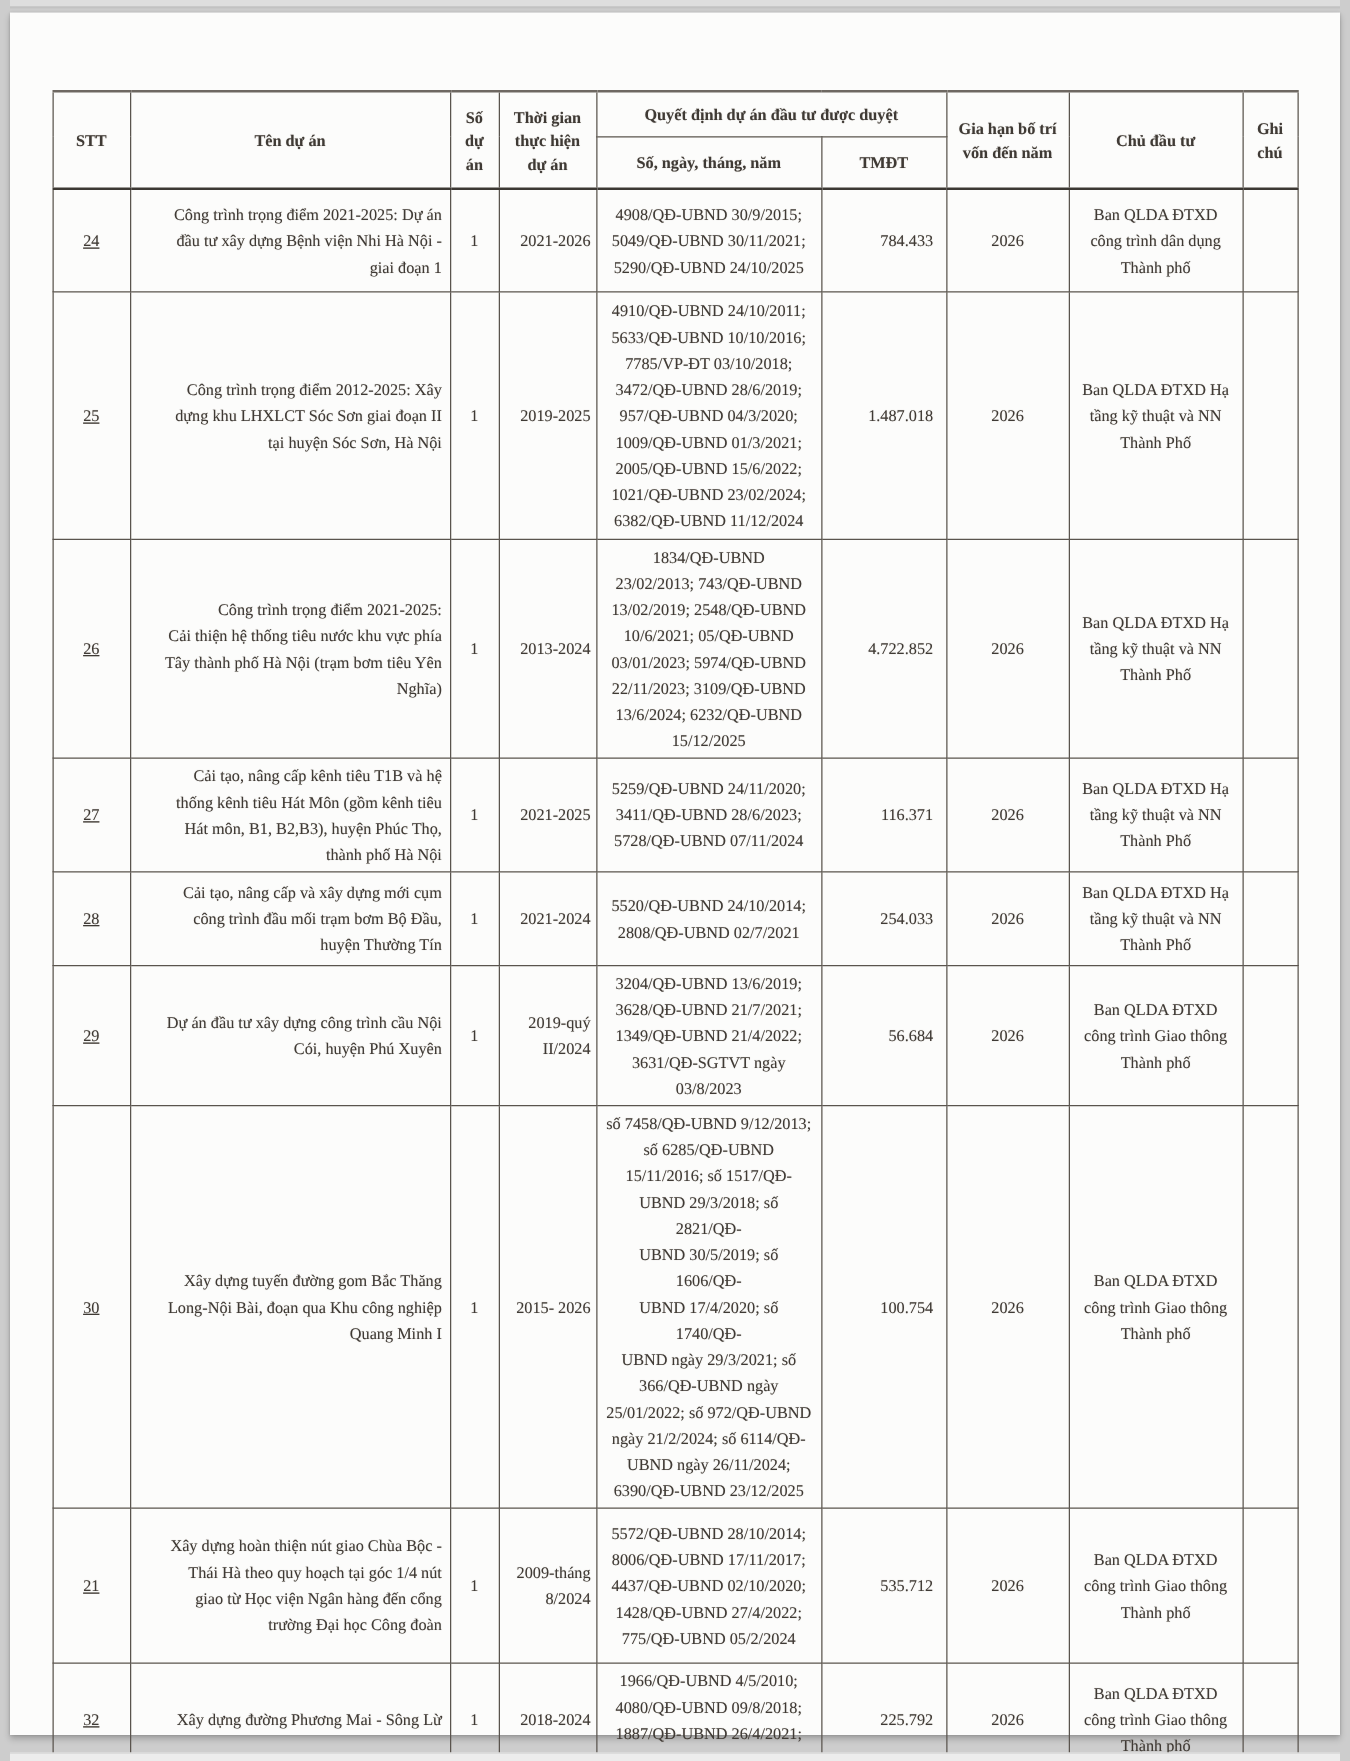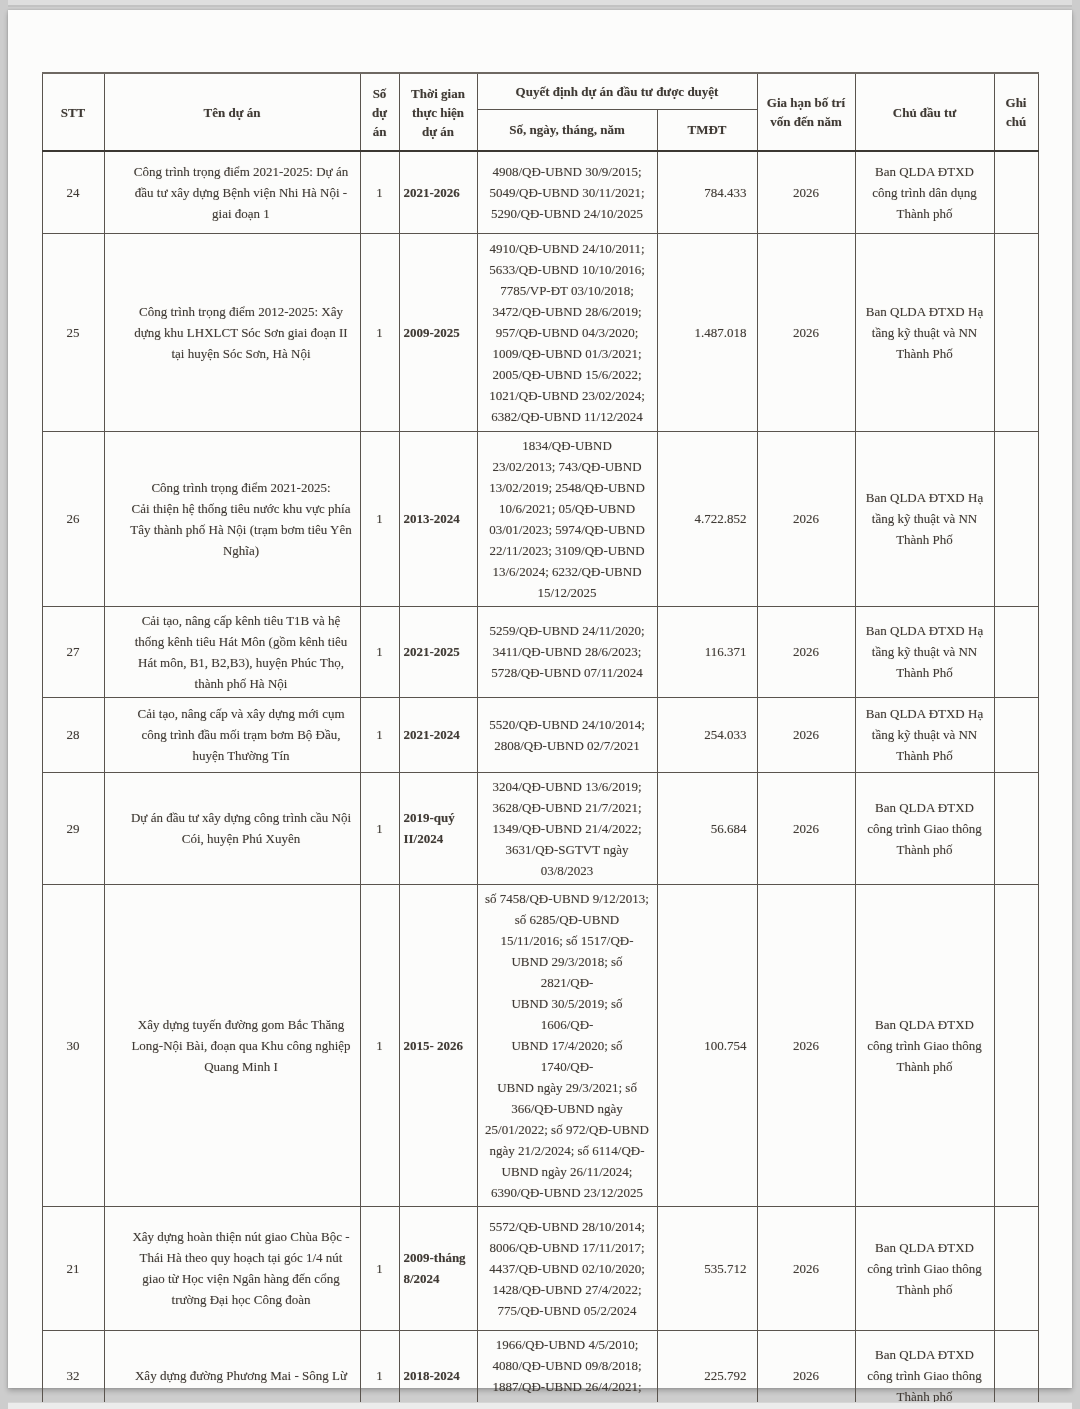--- a/index.html
+++ b/index.html
@@ -59,24 +59,24 @@
   thead tr.h2 { height: 42px; }
   tbody tr:nth-child(1) { height: 82px; }
   tbody tr:nth-child(2) { height: 198px; }
   tbody tr:nth-child(3) { height: 167px; }
   tbody tr:nth-child(4) { height: 85px; }
   tbody tr:nth-child(5) { height: 75px; }
   tbody tr:nth-child(6) { height: 95px; }
   tbody tr:nth-child(7) { height: 252px; }
   tbody tr:nth-child(8) { height: 124px; }
   tbody tr:nth-child(9) { height: 82px; }
-  td.c-stt { text-align: center; }
-  td.c-name { text-align: center; padding-left: 24px; padding-right: 6px; white-space: pre-line; }
+  td.c-stt { text-align: center; text-decoration: underline; }
+  td.c-name { text-align: right; padding-left: 24px; padding-right: 6px; white-space: pre-line; }
   td.c-num { text-align: center; }
-  td.c-time { text-align: left; font-weight: bold; }
+  td.c-time { text-align: right; }
   td.c-decision { text-align: center; white-space: pre-line; padding-left: 6px; padding-right: 6px; margin-top: 43px; }
   td.c-tmdt { text-align: right; padding-right: 10px; }
   td.c-ext { text-align: center; margin-top: 47px; }
   td.c-owner { text-align: center; padding-left: 6px; padding-right: 6px; font-family: Liberation Serif, serif; }
   td.c-note { text-align: center; }
 </style>
 </head>
 <body>
 
 <div class="prev-page-edge"></div>
@@ -125,21 +125,21 @@
 5290/QĐ-UBND 24/10/2025</td>
     <td class="c-tmdt">784.433</td>
     <td class="c-ext">2026</td>
     <td class="c-owner">Ban QLDA ĐTXD công trình dân dụng Thành phố</td>
     <td class="c-note"></td>
   </tr>
         <tr>
     <td class="c-stt">25</td>
     <td class="c-name">Công trình trọng điểm 2012-2025: Xây dựng khu LHXLCT Sóc Sơn giai đoạn II tại huyện Sóc Sơn, Hà Nội</td>
     <td class="c-num">1</td>
-    <td class="c-time">2009-2025</td>
+    <td class="c-time">2019-2025</td>
     <td class="c-decision">4910/QĐ-UBND 24/10/2011;
 5633/QĐ-UBND 10/10/2016;
 7785/VP-ĐT 03/10/2018;
 3472/QĐ-UBND 28/6/2019;
 957/QĐ-UBND 04/3/2020;
 1009/QĐ-UBND 01/3/2021;
 2005/QĐ-UBND 15/6/2022;
 1021/QĐ-UBND 23/02/2024;
 6382/QĐ-UBND 11/12/2024</td>
     <td class="c-tmdt">1.487.018</td>

